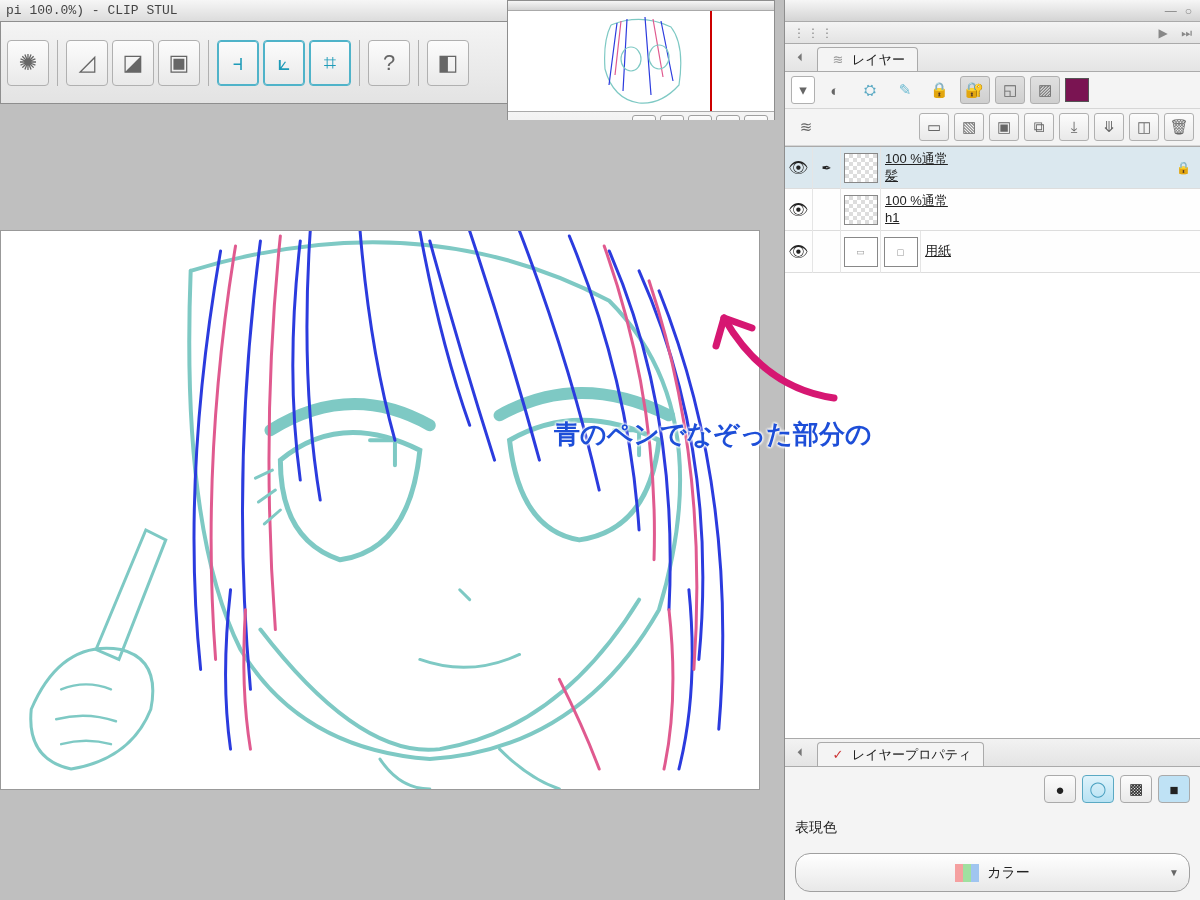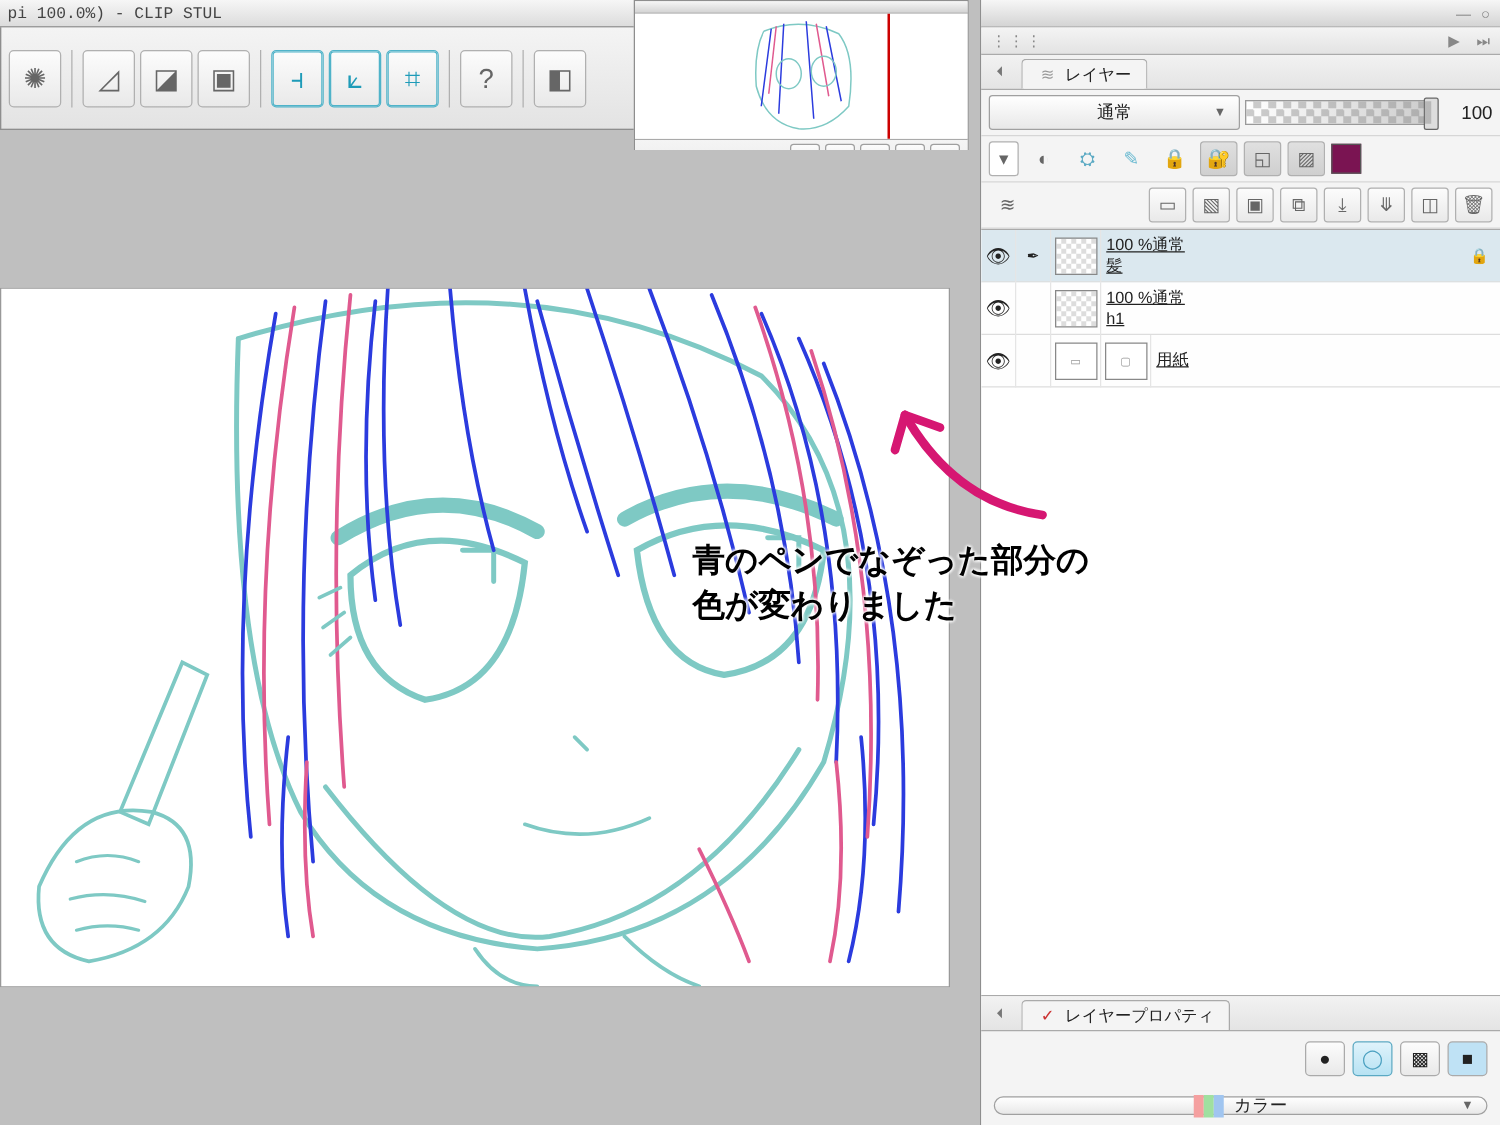--- a/index.html
+++ b/index.html
@@ -136,43 +136,43 @@
   .li-thumb.checker { background: repeating-conic-gradient(#ddd 0 25%, #fff 0 50%) 0 0/8px 8px; }
   .li-text { font-size:13px; padding-left:4px; line-height:1.25;text-decoration:underline; }
   .li-lock { margin-left:auto; margin-right:6px; width:20px; height:20px; display:flex; align-items:center; justify-content:center; color:#888; }
 
   
   .layer-prop { border-top:1px solid #aaa; background:#f4f4f4; }
   .prop-row { display:flex; align-items:center; padding:8px 10px; gap:6px; font-size:14px; }
   .prop-btn { width:32px; height:28px; border:1px solid #aaa; border-radius:4px; display:flex; align-items:center; justify-content:center; font-size:15px; background:linear-gradient(#fcfcfc,#e9e9e9); }
   .prop-btn.on { background: linear-gradient(#dff3fb,#b7e2f3); border-color:#5aa9c3; }
   .color-select {
-    flex:1; height:15px; background: linear-gradient(#fff,#e8e8e8);
+    flex:1; height:39px; background: linear-gradient(#fff,#e8e8e8);
     border:1px solid #a0a0a0; border-radius:15px; display:flex; align-items:center; justify-content:center; gap:8px;
     position:relative; font-size:14px;
   }
   .color-select::after { content:"▼"; position:absolute; right:10px; color:#666; font-size:10px; }
   .color-bars { display:flex; }
   .color-bars span { width:8px; height:18px; }
 
   
   .canvas-wrap {
     position:absolute; left:0; top:120px; width:784px; height:780px;
     background:#bfbfbf; overflow:hidden;
   }
   .canvas {
     position:absolute; left:0; top:110px; width:760px; height:560px;
     background:#fff; border:1px solid #999;
   }
   .canvas svg { width:100%; height:100%; }
 
   
   .anno {
-    position:absolute; left:554px; top:430px; z-index:50;
-    color:#000000; font-weight:800; font-size:26px; line-height:1.4;
+    position:absolute; left:554px; top:416px; z-index:50;
+    color:#1d4ed8; font-weight:800; font-size:26px; line-height:1.4;
     text-shadow: 0 0 3px #fff, 0 0 3px #fff, 0 0 3px #fff, 0 0 3px #fff;
     pointer-events:none;
   }
   .anno svg.arrow { position:absolute; left:150px; top:-128px; width:140px; height:120px; }
 
   .eye { font-size:16px; }
 </style>
 </head>
 <body>
 
@@ -246,29 +246,20 @@
   <div class="panel-tab-row">
     <div class="collapse-btn">⏴</div>
     <div class="panel-tab">
       <span class="tab-icon">≋</span>
       <span>レイヤー</span>
     </div>
   </div>
 
   <div class="layer-panel">
 
-    <div class="lp-row">
-      <div class="blend-select">
-        <span>通常</span>
-      </div>
-      <div class="opacity-bar">
-        <div class="opacity-handle"></div>
-      </div>
-      <span class="opacity-val">100</span>
-    </div>
 
     <div class="lp-icons-row">
       <div class="lp-ico" style="width:24px;background:#fff">▾</div>
       <div class="lp-ico flat">◐</div>
       <div class="lp-ico flat" style="color:#5aa9c3">⛭</div>
       <div class="lp-ico flat" style="color:#6bbad1">✎</div>
       <div class="lp-ico flat">🔒</div>
       <div class="lp-ico dark">🔐</div>
       <div class="lp-ico dark">◱</div>
       <div class="lp-ico dark">▨</div>
@@ -342,20 +333,23 @@
       <div class="panel-tab">
         <span class="tab-icon" style="color:#c33">✓</span>
         <span>レイヤープロパティ</span>
       </div>
     </div>
     <div class="prop-row" style="justify-content:flex-end">
       <div class="prop-btn">●</div>
       <div class="prop-btn on" style="color:#4aa0c0">◯</div>
       <div class="prop-btn">▩</div>
       <div class="prop-btn" style="background:#bfe2f5">■</div>
+    </div>
+    <div class="prop-row">
+      <span>表現色</span>
     </div>
     <div class="prop-row">
       <div class="color-select">
         <span class="color-bars">
           <span style="background:#f5a0a0"></span>
             <span style="background:#a0e0a0"></span>
             <span style="background:#a0c5f0"></span>
         </span>
         <span>カラー</span>
       </div>
@@ -427,14 +421,13 @@
     </svg>
   </div>
 </div>
 
 <div class="anno">
   <svg class="arrow" viewBox="0 0 140 120">
     <path d="M130 110 Q60 100 20 30" stroke="#d61772" stroke-width="7" fill="none" stroke-linecap="round"></path>
     <path d="M20 30 L12 58 M20 30 L48 40" stroke="#d61772" stroke-width="7" fill="none" stroke-linecap="round"></path>
   </svg>
   <div>青のペンでなぞった部分の</div>
-  <div>色が変わりました</div>
 </div>
 
 </body></html>

